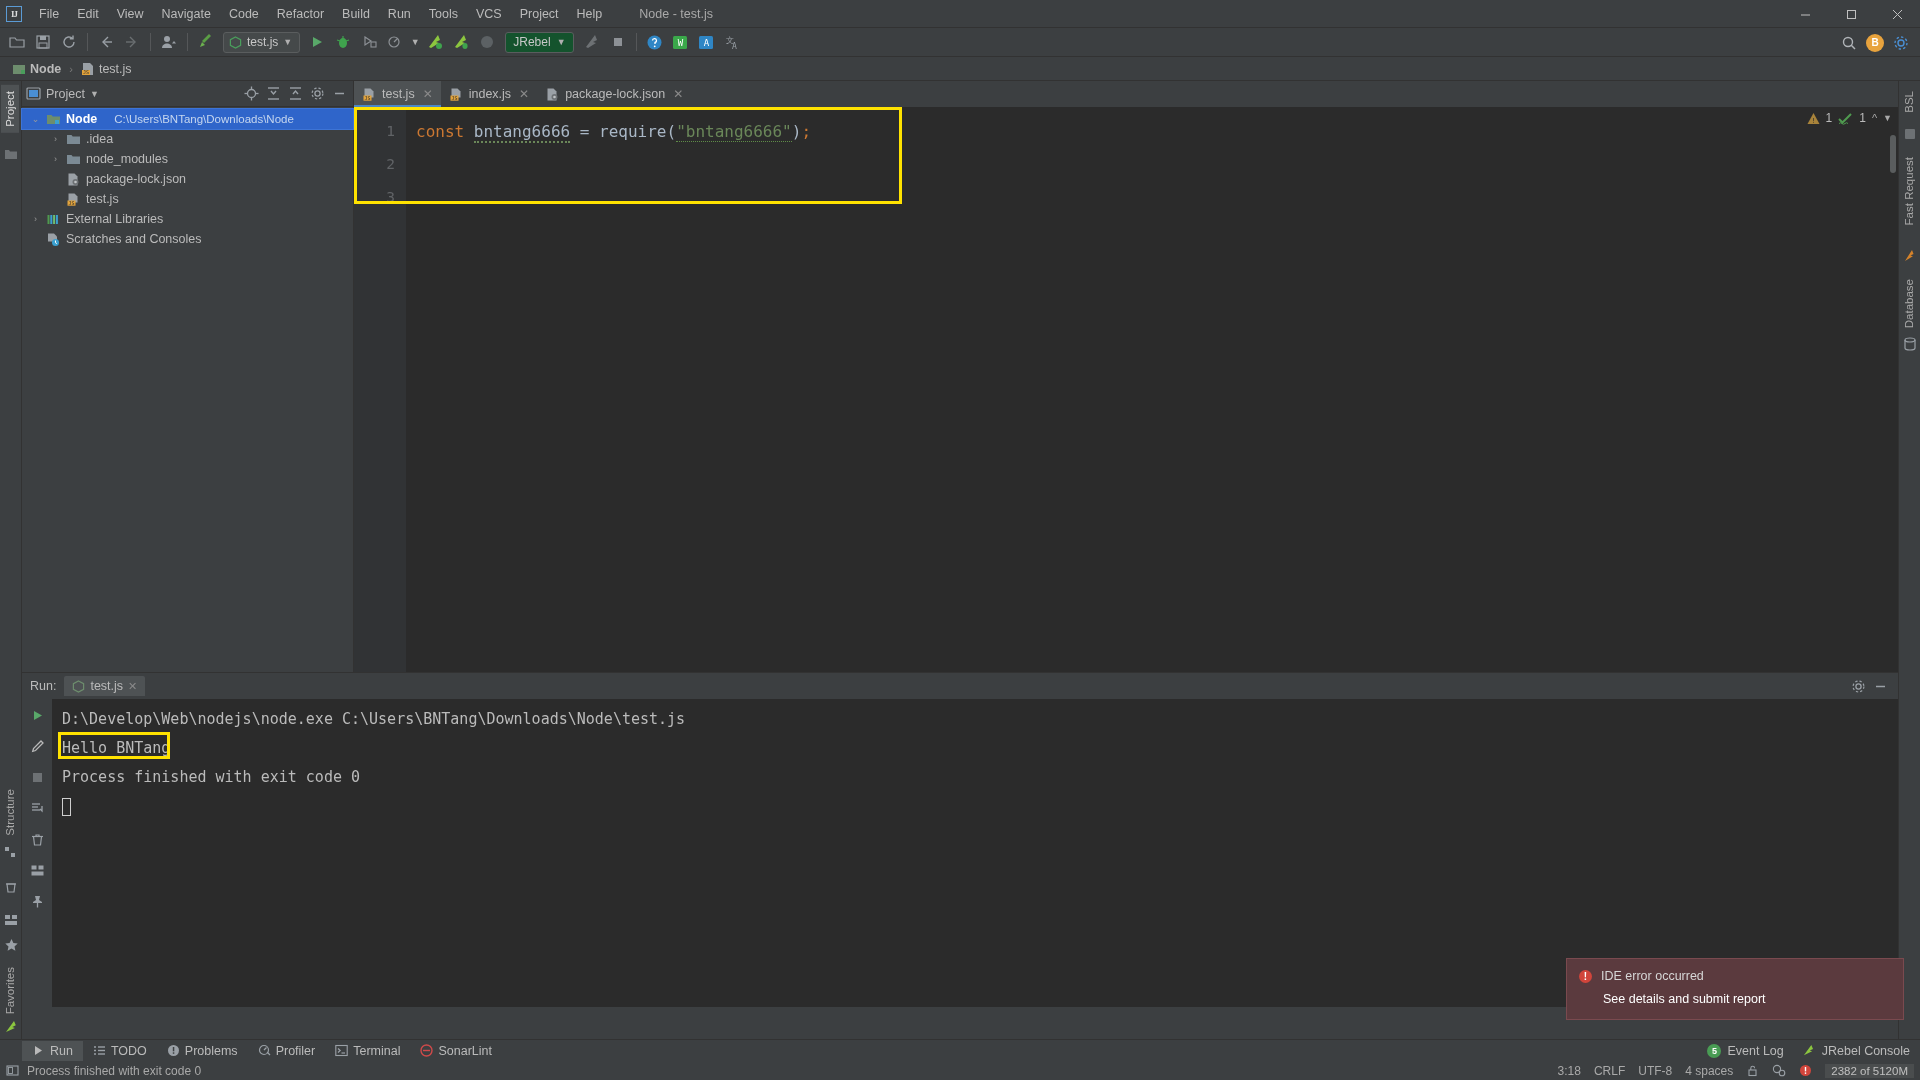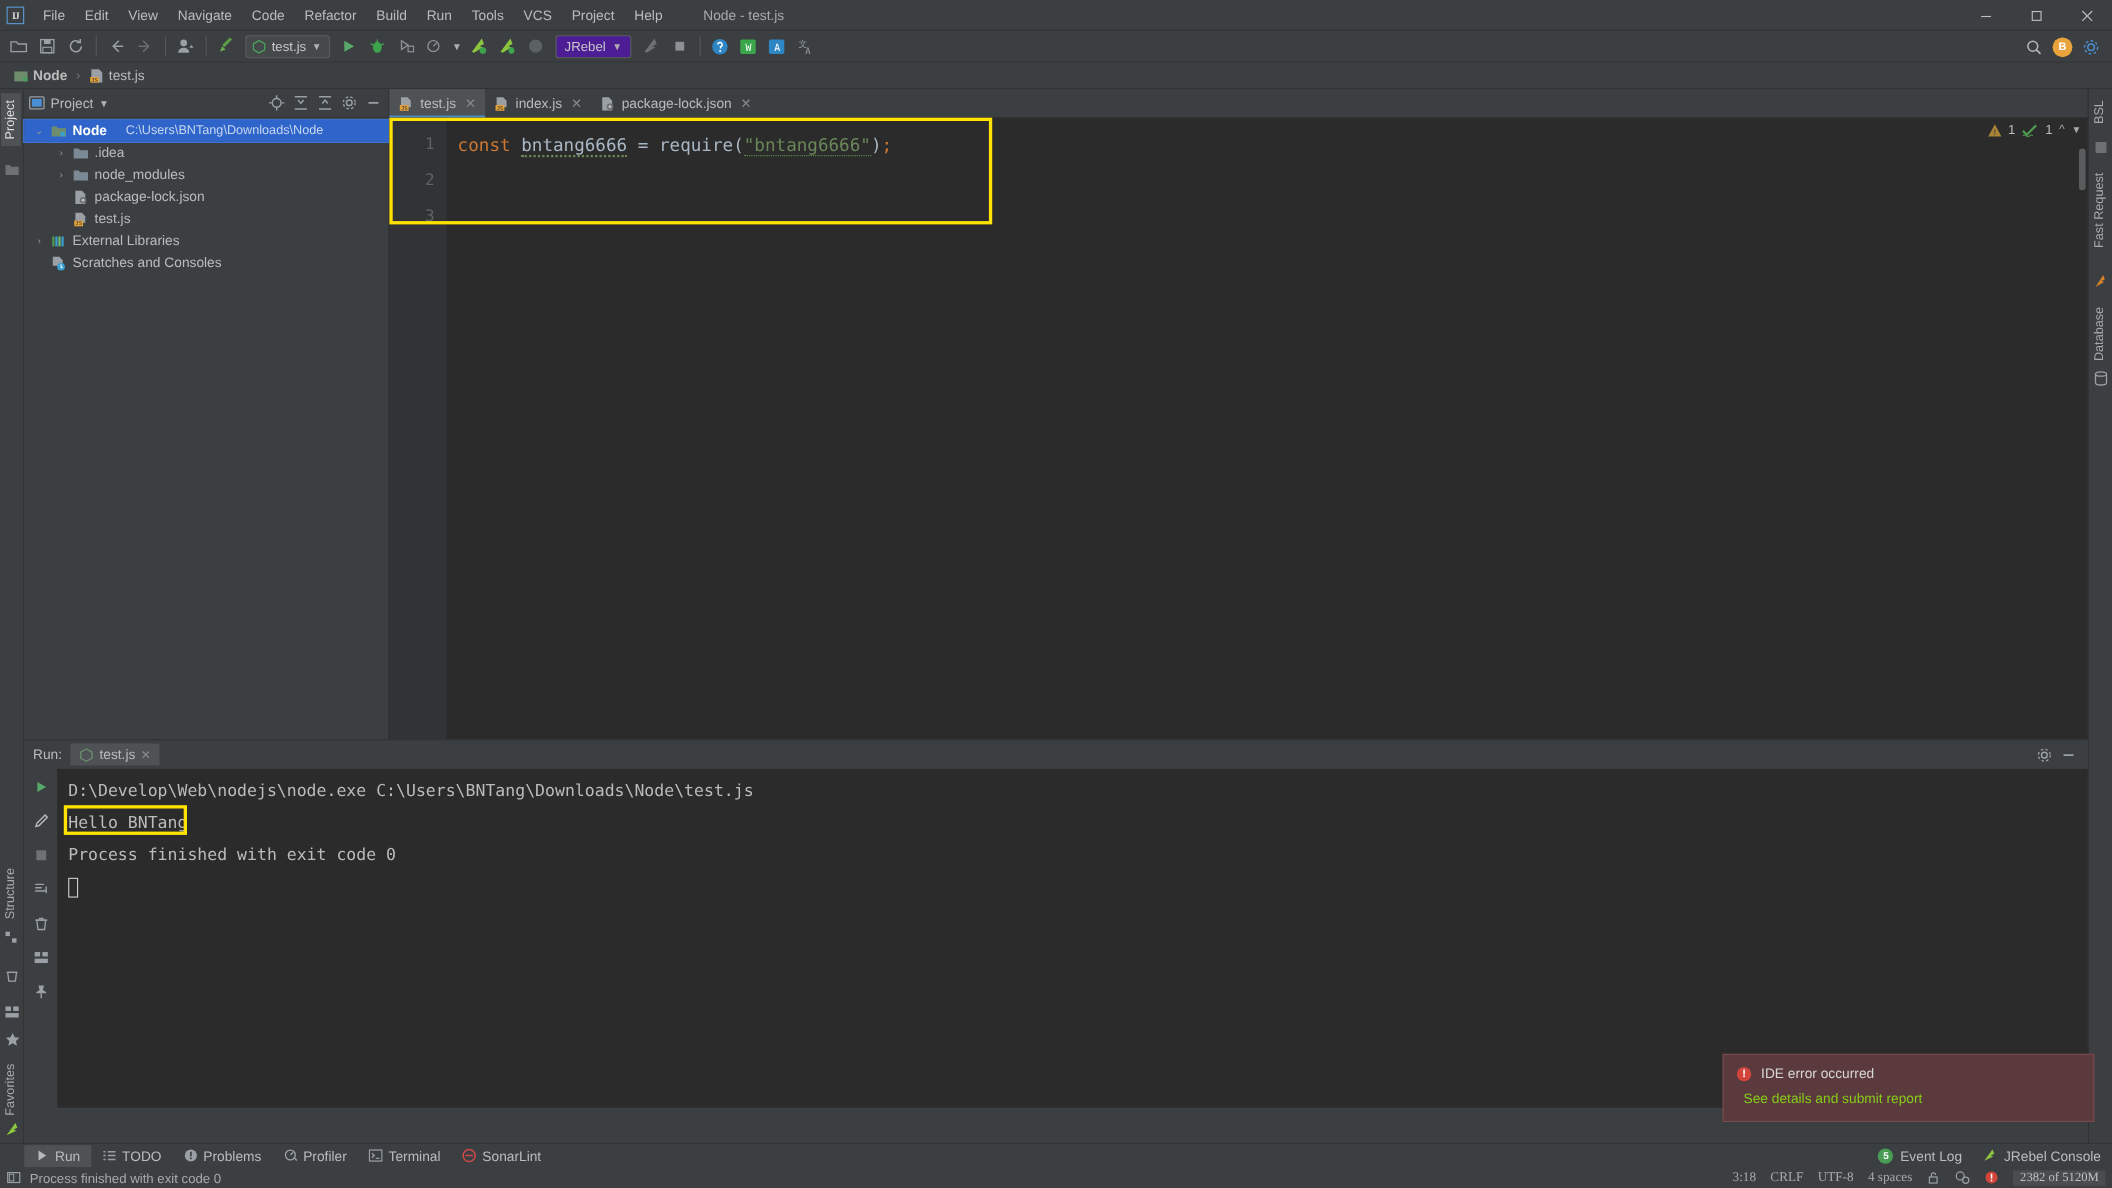--- a/index.html
+++ b/index.html
@@ -55,21 +55,21 @@
   .runconfig {
     display: flex; align-items: center; gap: 5px;
     border: 1px solid #5a5d5e; border-radius: 3px;
     height: 21px; padding: 0 7px 0 5px; margin: 0 4px;
     background: #45494a; font-size: 12px; color: #c8c8c8;
   }
   .jrebel-box {
     display: flex; align-items: center; gap: 6px;
     border: 1px solid #5a5d5e; border-radius: 3px;
     height: 21px; padding: 0 7px; margin: 0 5px;
-    background: #4c1d95; font-size: 12px; color: #c8c8c8;
+    background: #14532d; font-size: 12px; color: #c8c8c8;
   }
   .tb-right {
     position: absolute; right: 6px; top: 0; height: 29px;
     display: flex; align-items: center; gap: 4px;
   }
   .avatar-circle {
     width: 18px; height: 18px; border-radius: 50%;
     background: #e8a33d; color: #fff; font-size: 10px; font-weight: bold;
     display: flex; align-items: center; justify-content: center;
   }
@@ -239,21 +239,21 @@
     background: #5b3a3e; border: 1px solid #7a4a4f;
     padding: 10px 12px; font-size: 12.5px; color: #d6d6d6;
   }
   .balloon-row { display: flex; align-items: center; gap: 9px; }
   .err-dot {
     width: 13px; height: 13px; border-radius: 50%; background: #d1453b;
     color: #fff; font-size: 10px; font-weight: bold; line-height: 13px;
     text-align: center; flex: none;
   }
   .balloon-link {
-    color: #84cc16; margin-top: 9px; margin-left: 6px; cursor: pointer;
+    color: #ffffff; margin-top: 9px; margin-left: 24px; cursor: pointer;
   }
 
   
   .bottombar {
     position: absolute; left: 0; right: 0; bottom: 19px; height: 22px;
     background: #3c3f41; display: flex; align-items: center;
     padding-left: 22px; border-top: 1px solid #323232;
   }
   .btab {
     display: flex; align-items: center; gap: 5px; padding: 3px 10px;
@@ -268,21 +268,21 @@
     width: 14px; height: 14px; border-radius: 50%; background: #499c54;
     color: #fff; font-size: 9px; font-weight: bold; line-height: 14px;
     text-align: center;
   }
   .statusbar {
     position: absolute; left: 0; right: 0; bottom: 0; height: 19px;
     background: #3c3f41; display: flex; align-items: center;
     font-size: 12px; color: #a9a9a9; padding: 0 6px; gap: 8px;
   }
   .statusbar-right {
-    margin-left: auto; display: flex; align-items: center; gap: 13px; font-family: Liberation Serif, serif;
+    margin-left: auto; display: flex; align-items: center; gap: 13px;
   }
   .mem {
     background: #4a4d4e; padding: 1px 6px; font-size: 11.5px; color: #c0c0c0;
   }
   svg { display: block; }
 </style>
 </head>
 <body>
 
 <div id="app">

